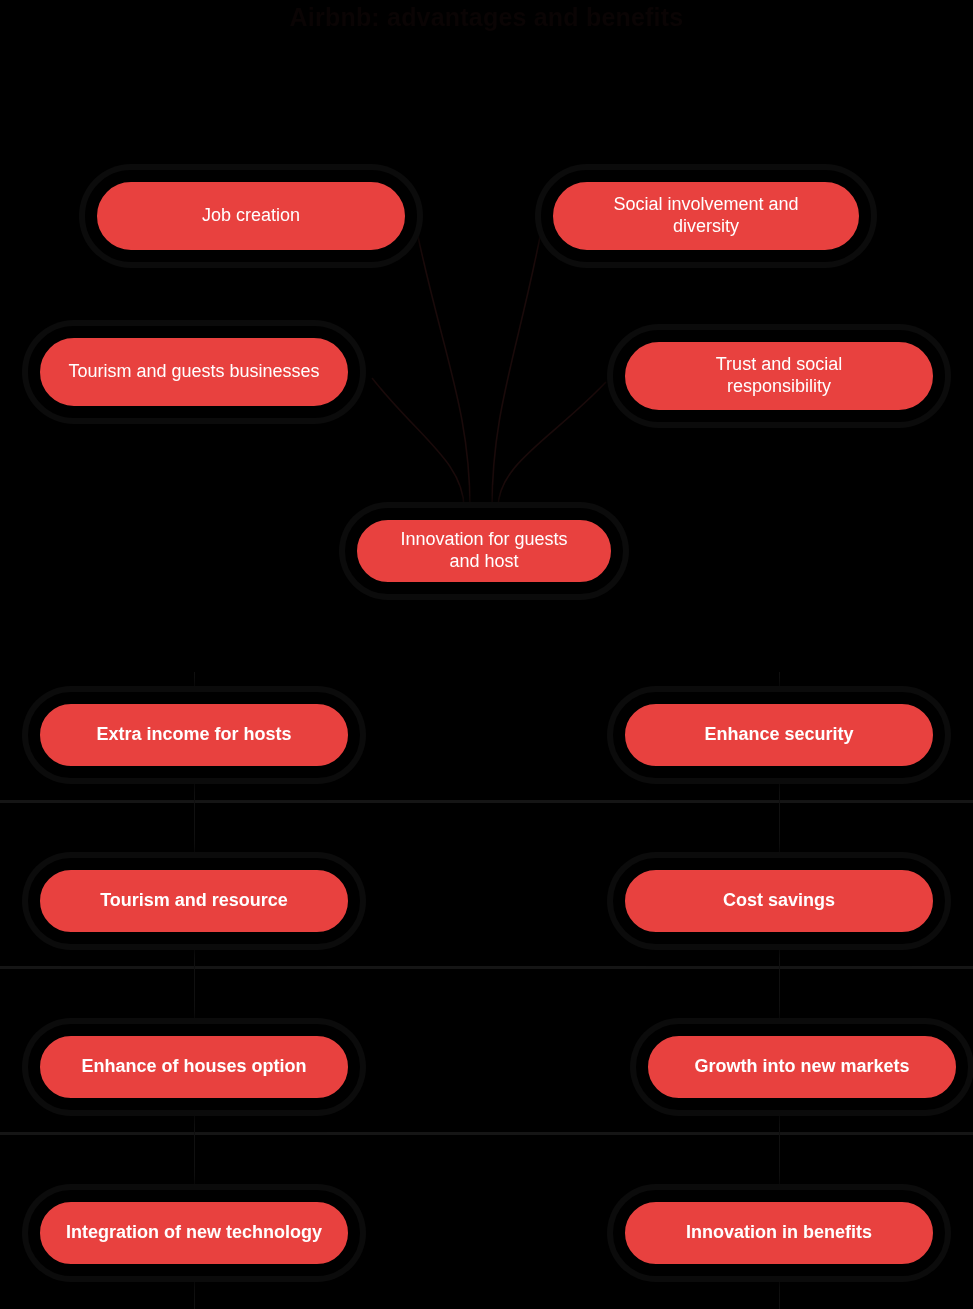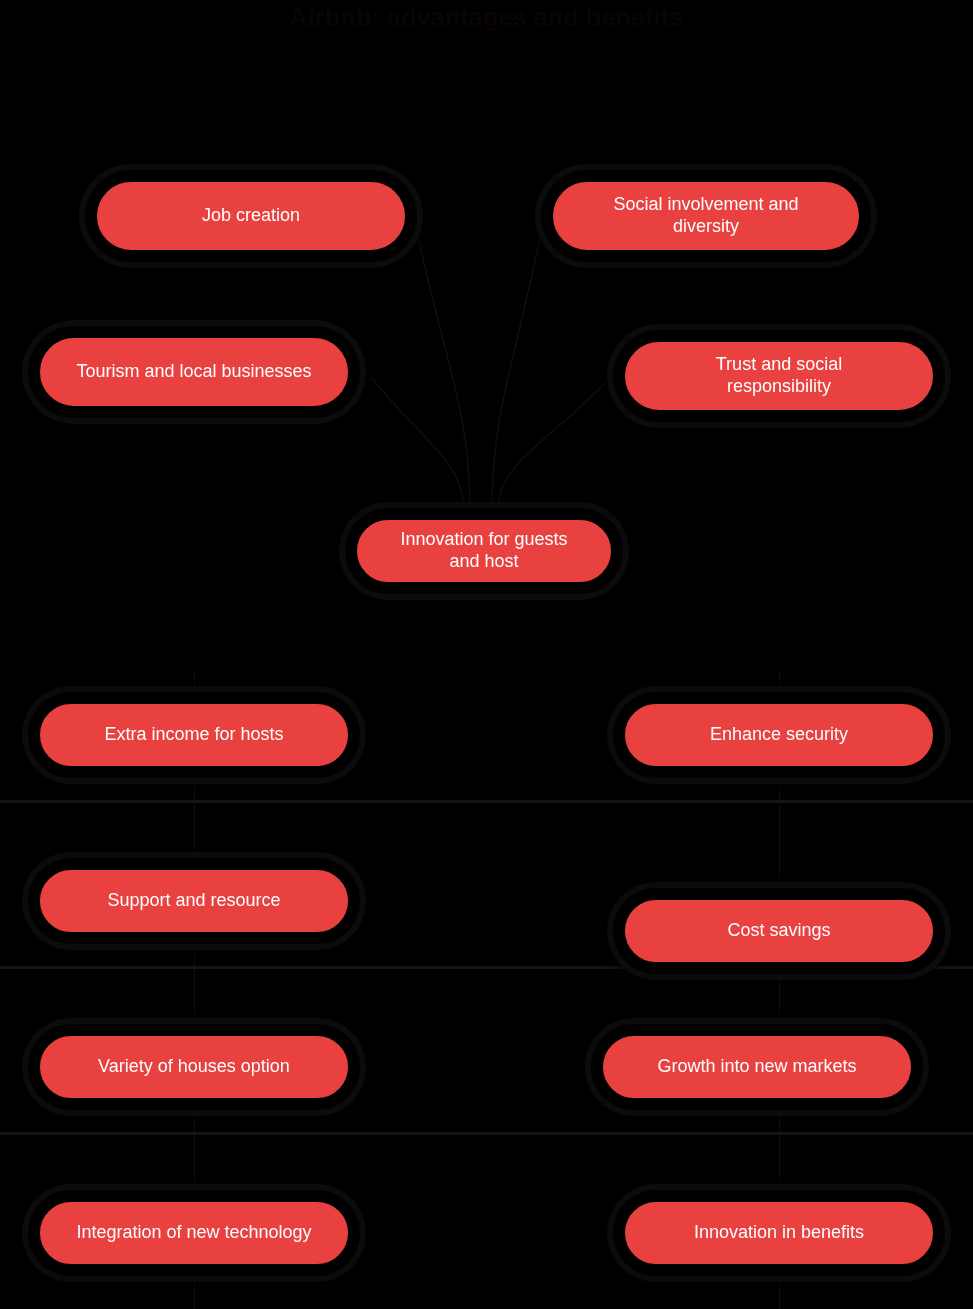--- a/index.html
+++ b/index.html
@@ -61,21 +61,21 @@
     border-radius: 999px;
     background: #E8413F;
     border: 12px solid #000000;
     box-shadow: 0 0 0 6px #0b0b0b, 0 0 14px 7px rgba(0,0,0,0.95);
     font-size: 18px;
     line-height: 1.22;
     color: #ffffff;
     padding: 0 14px;
   }
   .node.regular { font-weight: normal; }
-  .node.bold    { font-weight: normal; }
+  .node.bold    { font-weight: bold; }
 
   .node-label {
     display: block;
     white-space: pre-line;
   }
 
   
   .seam {
     position: absolute;
     background: #151515;
@@ -112,50 +112,50 @@
 
   <div id="top-nodes-layer">
       <div class="node regular" style="left: 85px; top: 170px; width: 332px; height: 92px;">
         <span class="node-label">Job creation</span>
       </div>
       <div class="node regular" style="left: 541px; top: 170px; width: 330px; height: 92px;">
         <span class="node-label">Social involvement and
 diversity</span>
       </div>
       <div class="node regular" style="left: 28px; top: 326px; width: 332px; height: 92px;">
-        <span class="node-label">Tourism and local businesses</span>
+        <span class="node-label">Tourism and guests businesses</span>
       </div>
       <div class="node regular" style="left: 613px; top: 330px; width: 332px; height: 92px;">
         <span class="node-label">Trust and social
 responsibility</span>
       </div>
     </div>
   <div id="center-node-layer">
       <div class="node regular" style="left: 345px; top: 508px; width: 278px; height: 86px;">
         <span class="node-label">Innovation for guests
 and host</span>
       </div>
     </div>
   <div id="bottom-nodes-layer">
       <div class="node bold" style="left: 28px; top: 692px; width: 332px; height: 86px;">
         <span class="node-label">Extra income for hosts</span>
       </div>
       <div class="node bold" style="left: 613px; top: 692px; width: 332px; height: 86px; text-align: center;">
         <span class="node-label">Enhance security</span>
       </div>
       <div class="node bold" style="left: 28px; top: 858px; width: 332px; height: 86px;">
-        <span class="node-label">Support and resource</span>
+        <span class="node-label">Tourism and resource</span>
       </div>
-      <div class="node bold" style="left: 613px; top: 888px; width: 332px; height: 86px;">
+      <div class="node bold" style="left: 613px; top: 858px; width: 332px; height: 86px;">
         <span class="node-label">Cost savings</span>
       </div>
       <div class="node bold" style="left: 28px; top: 1024px; width: 332px; height: 86px;">
-        <span class="node-label">Variety of houses option</span>
+        <span class="node-label">Enhance of houses option</span>
       </div>
-      <div class="node bold" style="left: 591px; top: 1024px; width: 332px; height: 86px; text-align: center;">
+      <div class="node bold" style="left: 636px; top: 1024px; width: 332px; height: 86px; text-align: center;">
         <span class="node-label">Growth into new markets</span>
       </div>
       <div class="node bold" style="left: 28px; top: 1190px; width: 332px; height: 86px; align-items: center;">
         <span class="node-label">Integration of new technology</span>
       </div>
       <div class="node bold" style="left: 613px; top: 1190px; width: 332px; height: 86px;">
         <span class="node-label">Innovation in benefits</span>
       </div>
     </div>
 

